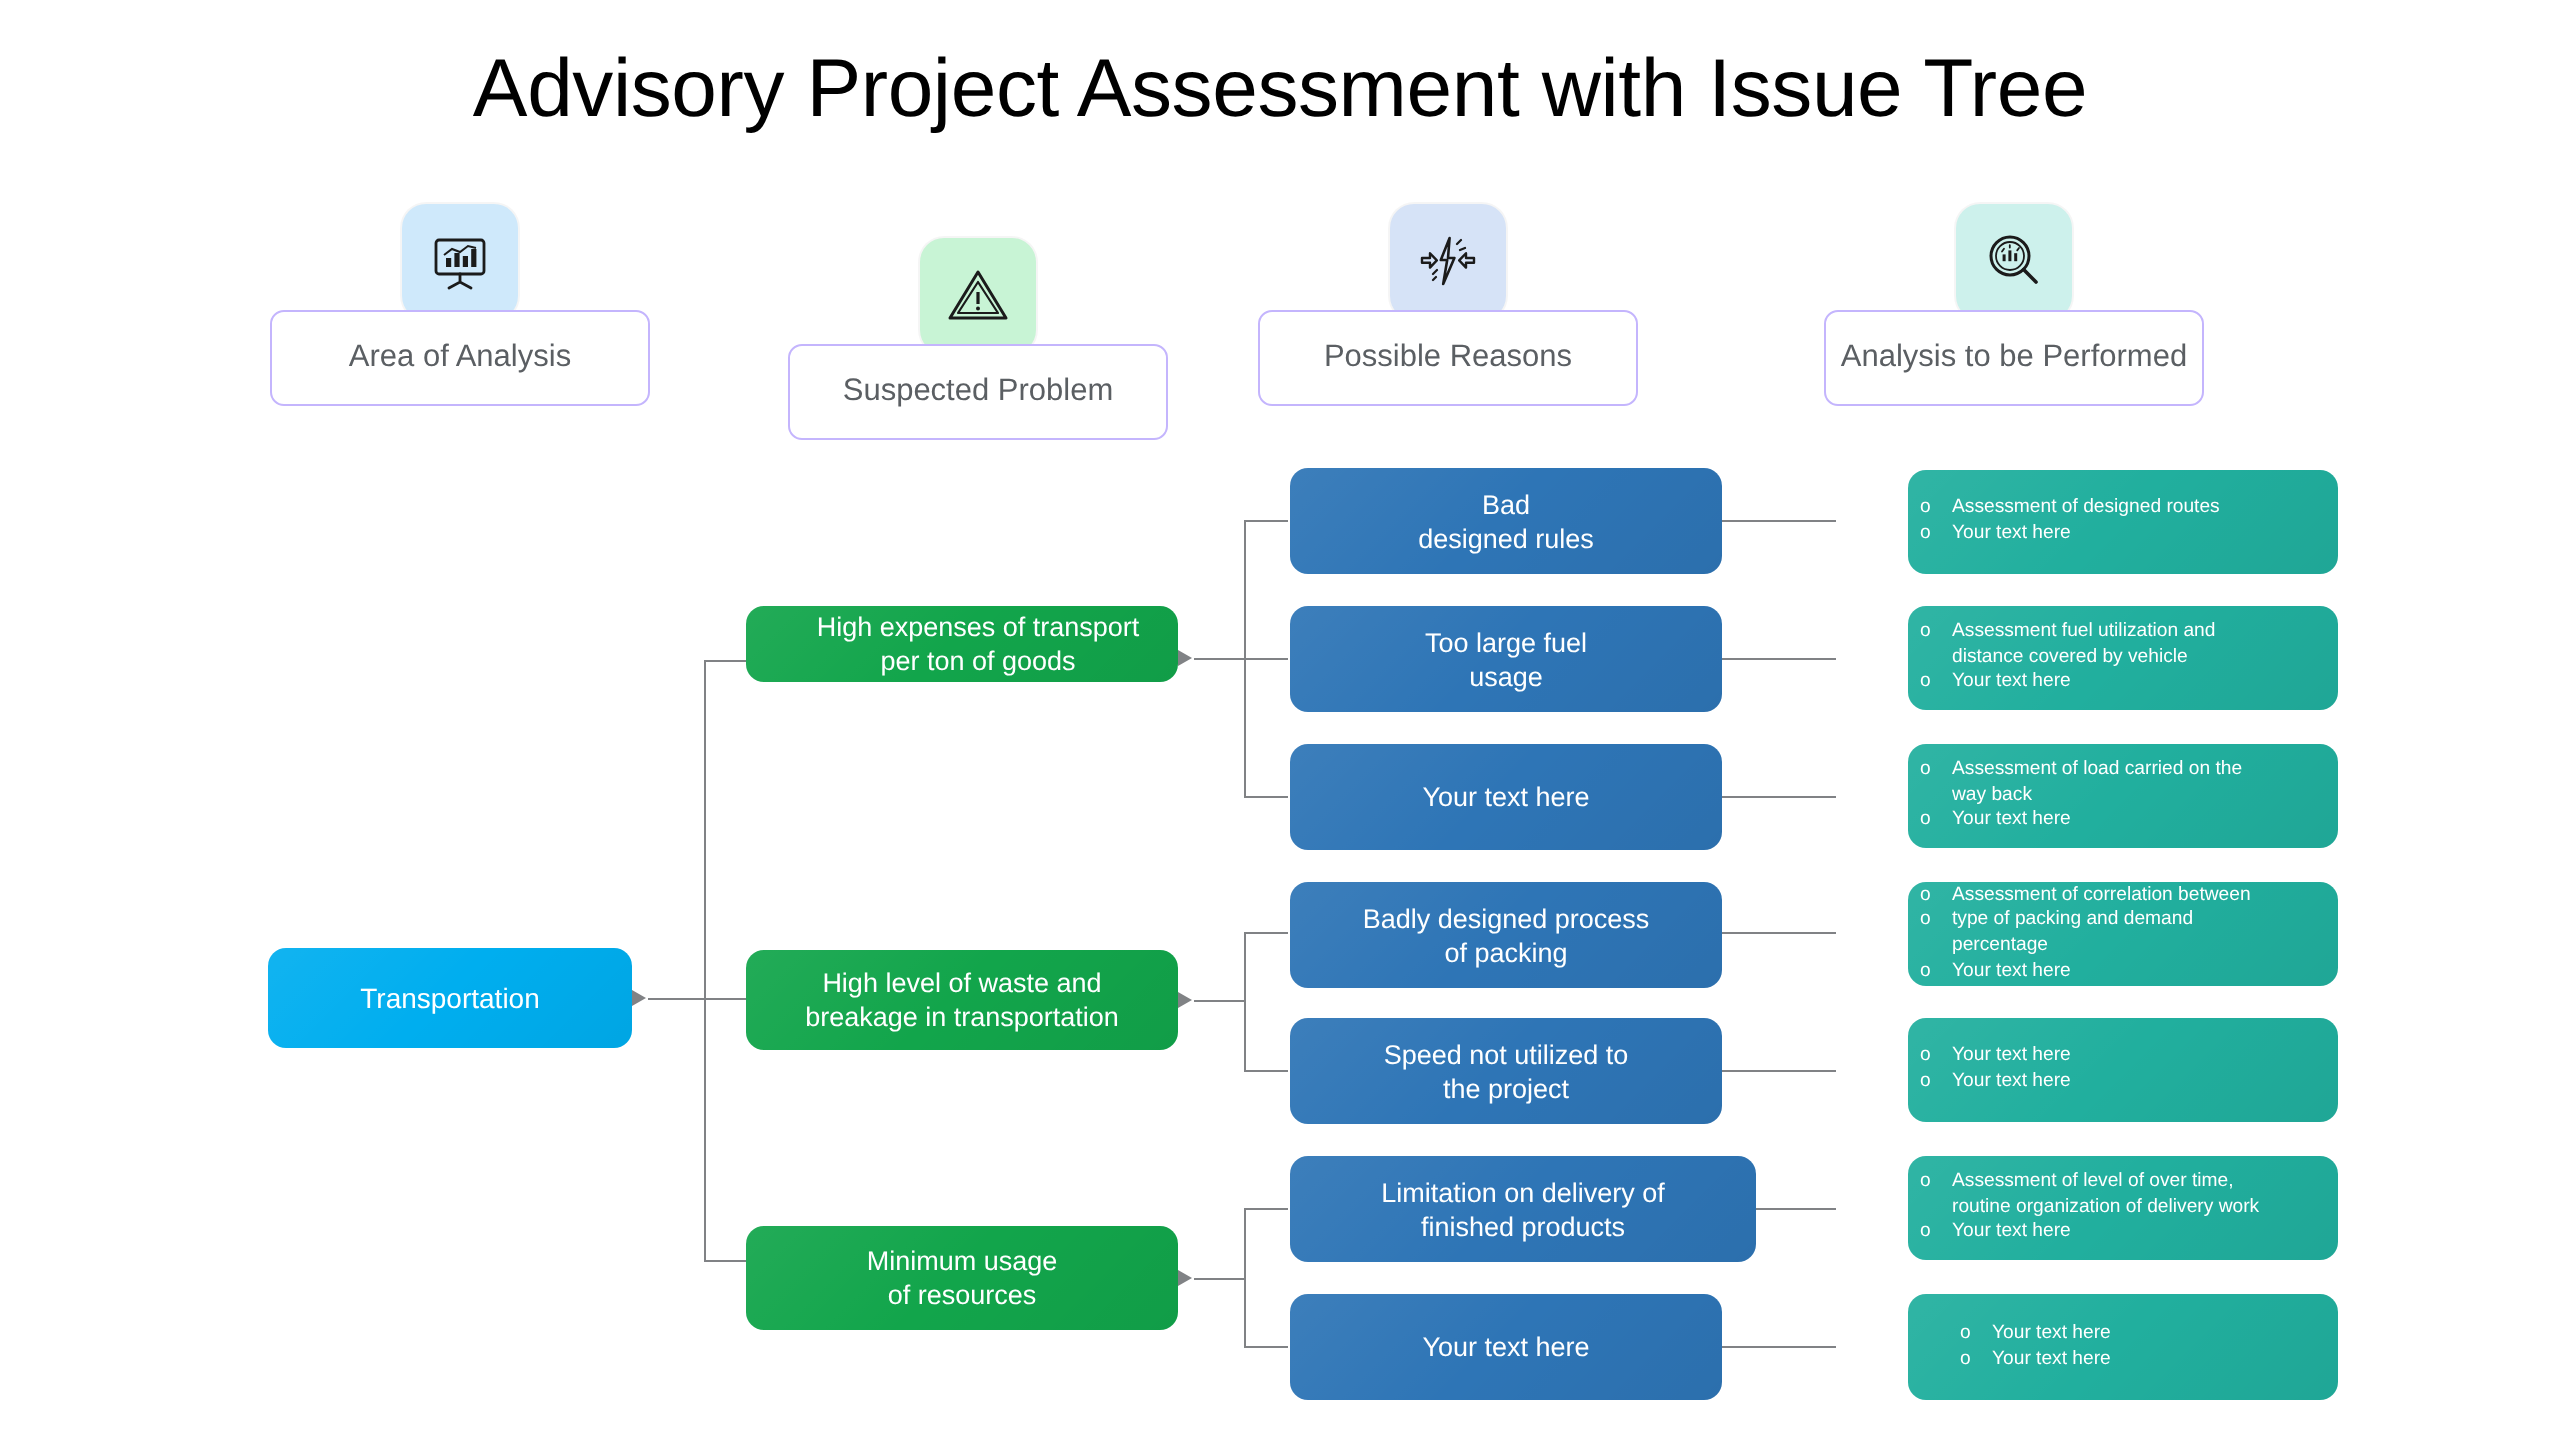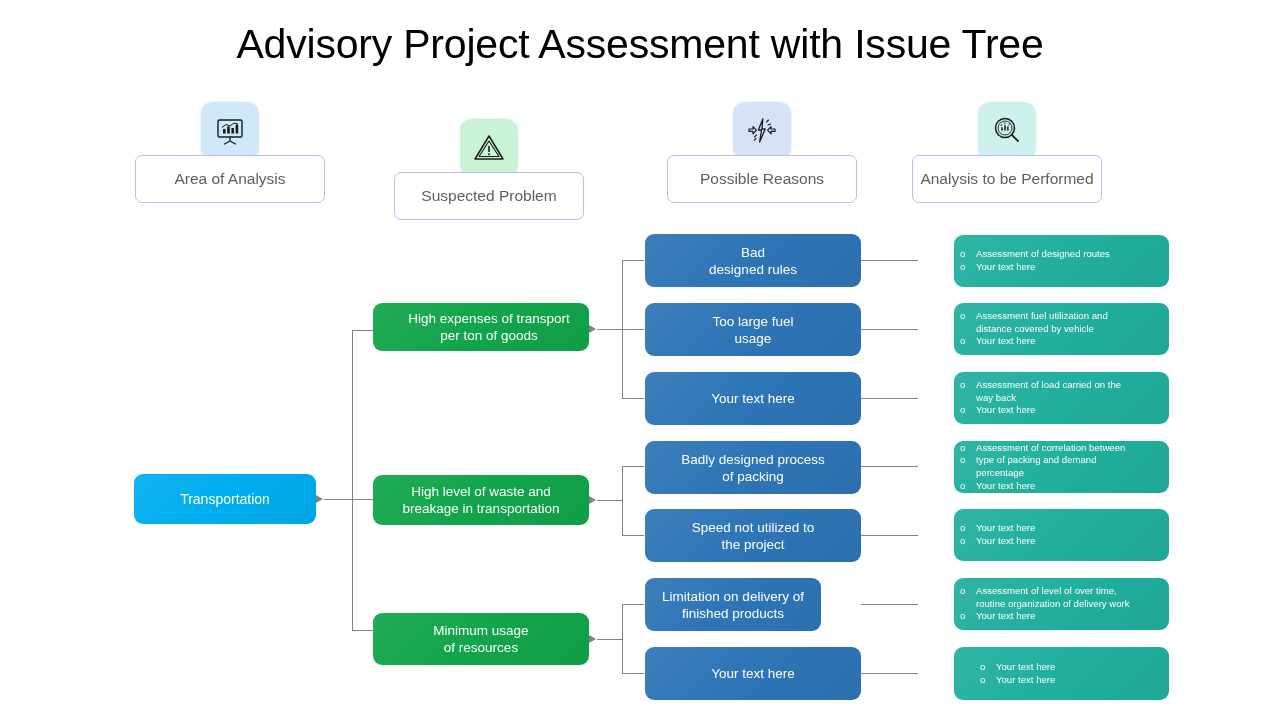--- a/index.html
+++ b/index.html
@@ -131,21 +131,21 @@
         <path d="M17 10 L27 25.5 L7 25.5 Z" fill="none" stroke="#1b1b1b" stroke-width="1.1" stroke-linejoin="round"></path>
         <rect x="16.2" y="15" width="1.6" height="6" fill="#1b1b1b"></rect>
         <circle cx="17" cy="23.2" r="1" fill="#1b1b1b"></circle>
       </svg>
     </div>
     <div class="labelbox">
       <span class="labeltext">Suspected Problem</span>
     </div>
   </div>
 
-  <div class="colhead" style="left:667px; top:155px;">
+  <div class="colhead" style="left:629px; top:155px;">
     <div class="iconbadge ib-navy">
       <svg width="34" height="34" viewBox="0 0 34 34">
         <path d="M17.8 5 L13.4 16 L16.6 16 L14.6 28 L20.2 15 L17 15 Z" fill="none" stroke="#1b1b1b" stroke-width="1.3" stroke-linejoin="round"></path>
         <path d="M4 15 L8 15 L8 12.6 L11.4 16.2 L8 19.8 L8 17.4 L4 17.4 Z" fill="none" stroke="#1b1b1b" stroke-width="1.2" stroke-linejoin="round"></path>
         <path d="M30 15 L26 15 L26 12.6 L22.6 16.2 L26 19.8 L26 17.4 L30 17.4 Z" fill="none" stroke="#1b1b1b" stroke-width="1.2" stroke-linejoin="round"></path>
         <path d="M21.5 8 L23.5 6 M23 11 L25.5 10 M11.5 21 L9.5 23 M11 24.5 L9.5 26" stroke="#1b1b1b" stroke-width="1.1" stroke-linecap="round"></path>
       </svg>
     </div>
     <div class="labelbox">
       <span class="labeltext">Possible Reasons</span>
@@ -199,21 +199,21 @@
   <div class="ln lnh" style="left:861px; top:398px; width:57px;"></div>
   <div class="ln lnh" style="left:861px; top:466px; width:57px;"></div>
   <div class="ln lnh" style="left:861px; top:535px; width:57px;"></div>
   <div class="ln lnh" style="left:861px; top:604px; width:57px;"></div>
   <div class="ln lnh" style="left:861px; top:673px; width:57px;"></div>
 
   <div class="node node-root" style="left:134px; top:474px; width:182px; height:50px;">
     <span class="txt">Transportation</span>
   </div>
 
-  <div class="node node-green" style="left:373px; top:303px; width:216px; height:48px;padding-left:16px;">
+  <div class="node node-green" style="left:373px; top:303px; width:216px; height:38px;padding-left:16px;">
     <span class="txt"><span>High expenses of transport</span><br><span>per ton of goods</span></span>
   </div>
   <div class="node node-green" style="left:373px; top:475px; width:216px; height:50px;">
     <span class="txt"><span>High level of waste and</span><br><span>breakage in transportation</span></span>
   </div>
   <div class="node node-green" style="left:373px; top:613px; width:216px; height:52px;">
     <span class="txt"><span>Minimum usage</span><br><span>of resources</span></span>
   </div>
 
   <div class="node node-blue" style="left:645px; top:234px; width:216px; height:53px;">
@@ -224,21 +224,21 @@
   </div>
   <div class="node node-blue" style="left:645px; top:372px; width:216px; height:53px;">
     <span class="txt">Your text here</span>
   </div>
   <div class="node node-blue" style="left:645px; top:441px; width:216px; height:53px;">
     <span class="txt"><span>Badly designed process</span><br><span>of packing</span></span>
   </div>
   <div class="node node-blue" style="left:645px; top:509px; width:216px; height:53px;">
     <span class="txt"><span>Speed not utilized to</span><br><span>the project</span></span>
   </div>
-  <div class="node node-blue" style="left:645px; top:578px; width:176px; height:53px;">
+  <div class="node node-blue" style="left:645px; top:578px; width:233px; height:53px;">
     <span class="txt"><span>Limitation on  delivery of</span><br><span>finished products</span></span>
   </div>
   <div class="node node-blue" style="left:645px; top:647px; width:216px; height:53px;">
     <span class="txt">Your text here</span>
   </div>
 
   <div class="node node-teal" style="left:918px; top:235px; width:215px; height:52px;">
     <ul>
       <li class="bullet">Assessment of designed routes</li>
       <li class="bullet">Your text here</li>

